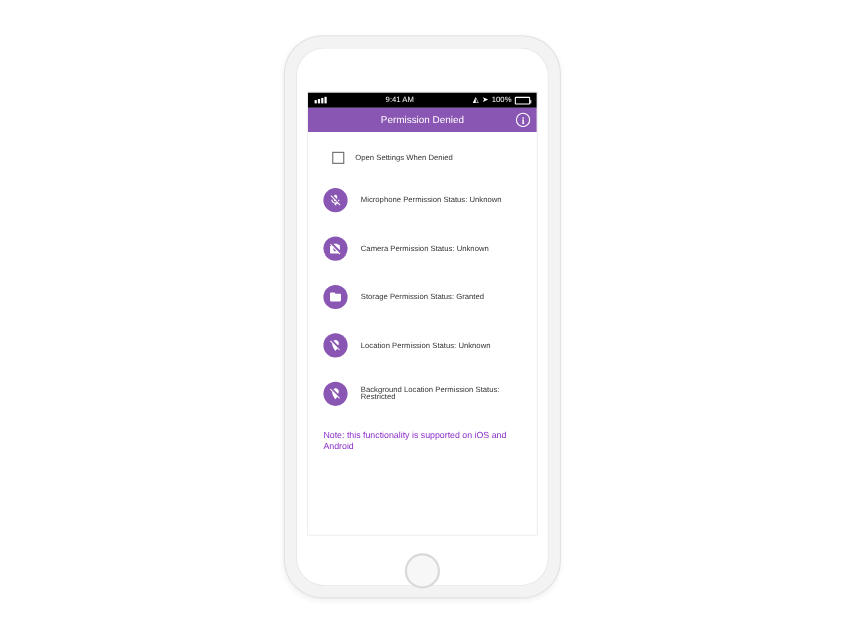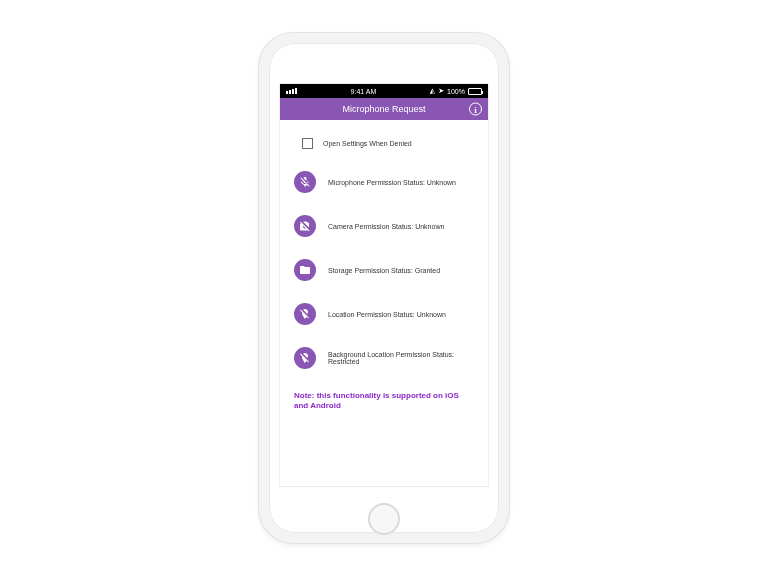--- a/index.html
+++ b/index.html
@@ -85,21 +85,21 @@
     margin-bottom: 22px;
   }
   .perm-icon {
     width: 22px; height: 22px; border-radius: 50%;
     background: #8a56b3; display: flex; align-items: center; justify-content: center;
     flex: 0 0 22px;
   }
   .perm-icon svg { width: 12px; height: 12px; fill: #fff; }
   .perm-label { font-size: 7px; color: #333; }
   .note {
-    font-size: 8px; color: #8a2bc9; font-weight: 700;
+    font-size: 8px; color: #8a2bc9; font-weight: 400;
     line-height: 1.3; margin-top: 8px;
   }
 </style>
 </head>
 <body>
 
 <div class="phone">
   <div class="camera-dot"></div>
   <div class="speaker"></div>
   <div class="phone-inner">
@@ -117,21 +117,21 @@
         <div>9:41 AM</div>
         <div class="status-right">
           <span class="nav-icon">◭</span>
           <span class="loc-icon">➤</span>
           <span>100%</span>
           <span class="battery"><span class="battery-fill"></span></span>
         </div>
       </div>
 
       <div class="app-bar">
-        <span>Microphone Request</span>
+        <span>Permission Denied</span>
         <span class="info-btn">i</span>
       </div>
 
       <div class="content">
 
         <div class="checkbox-row">
           <span class="checkbox"></span>
           <span class="lbl">Open Settings When Denied</span>
         </div>
 

